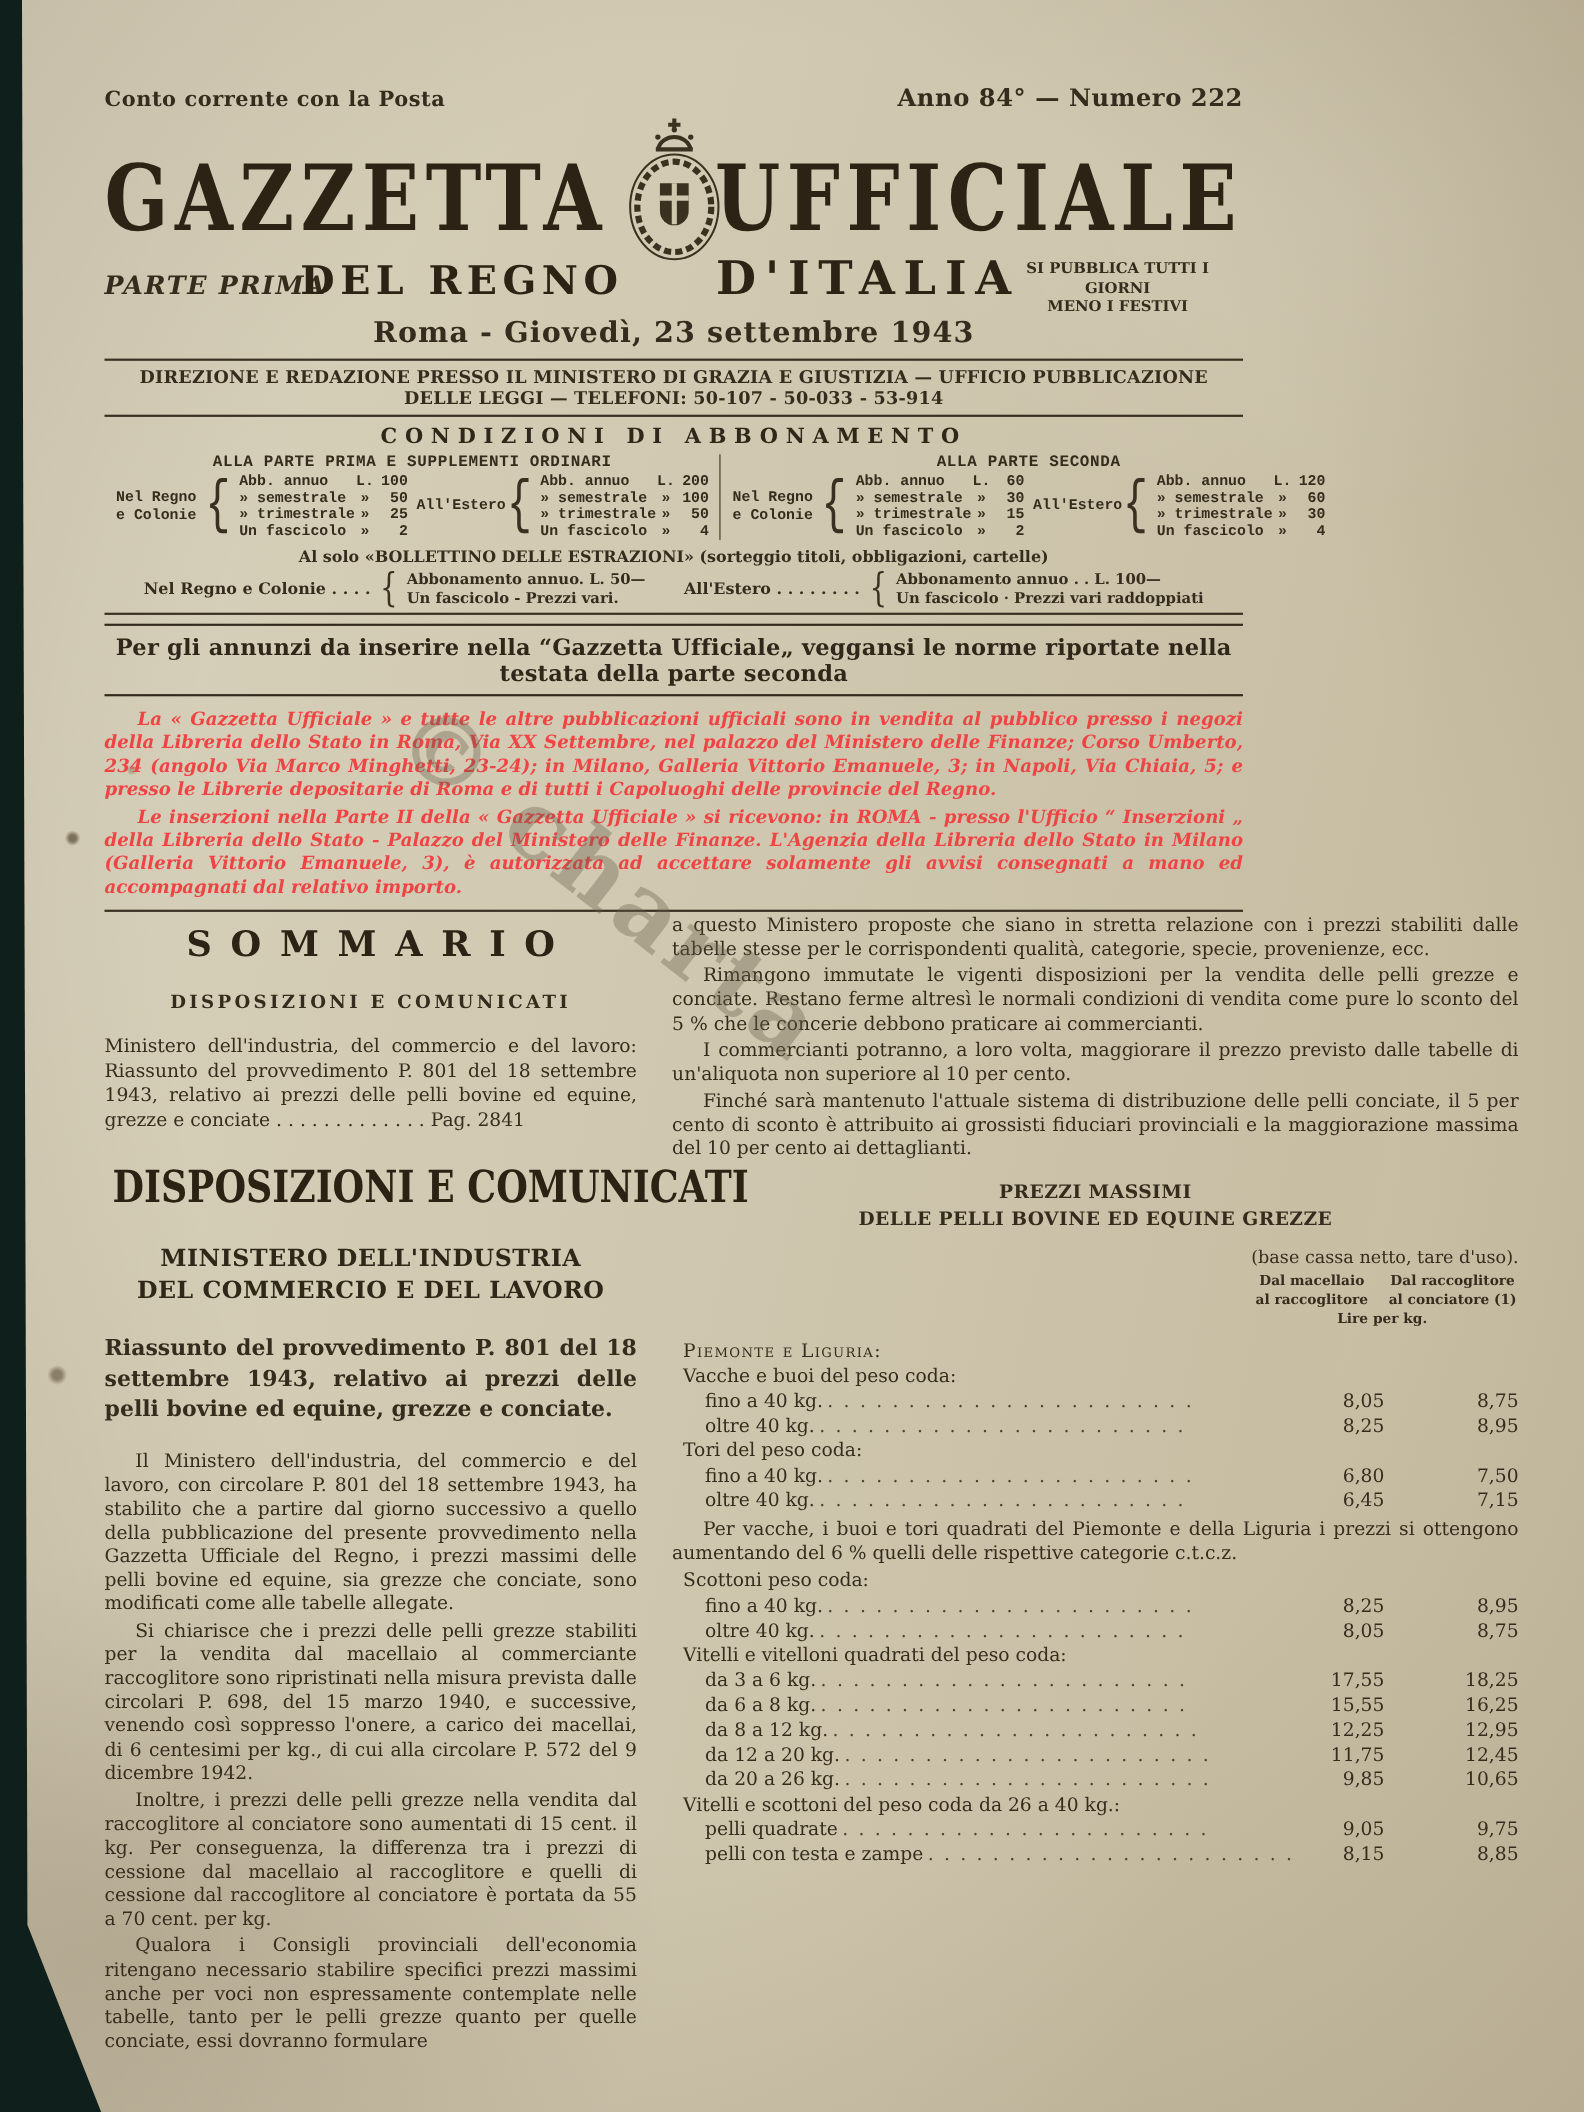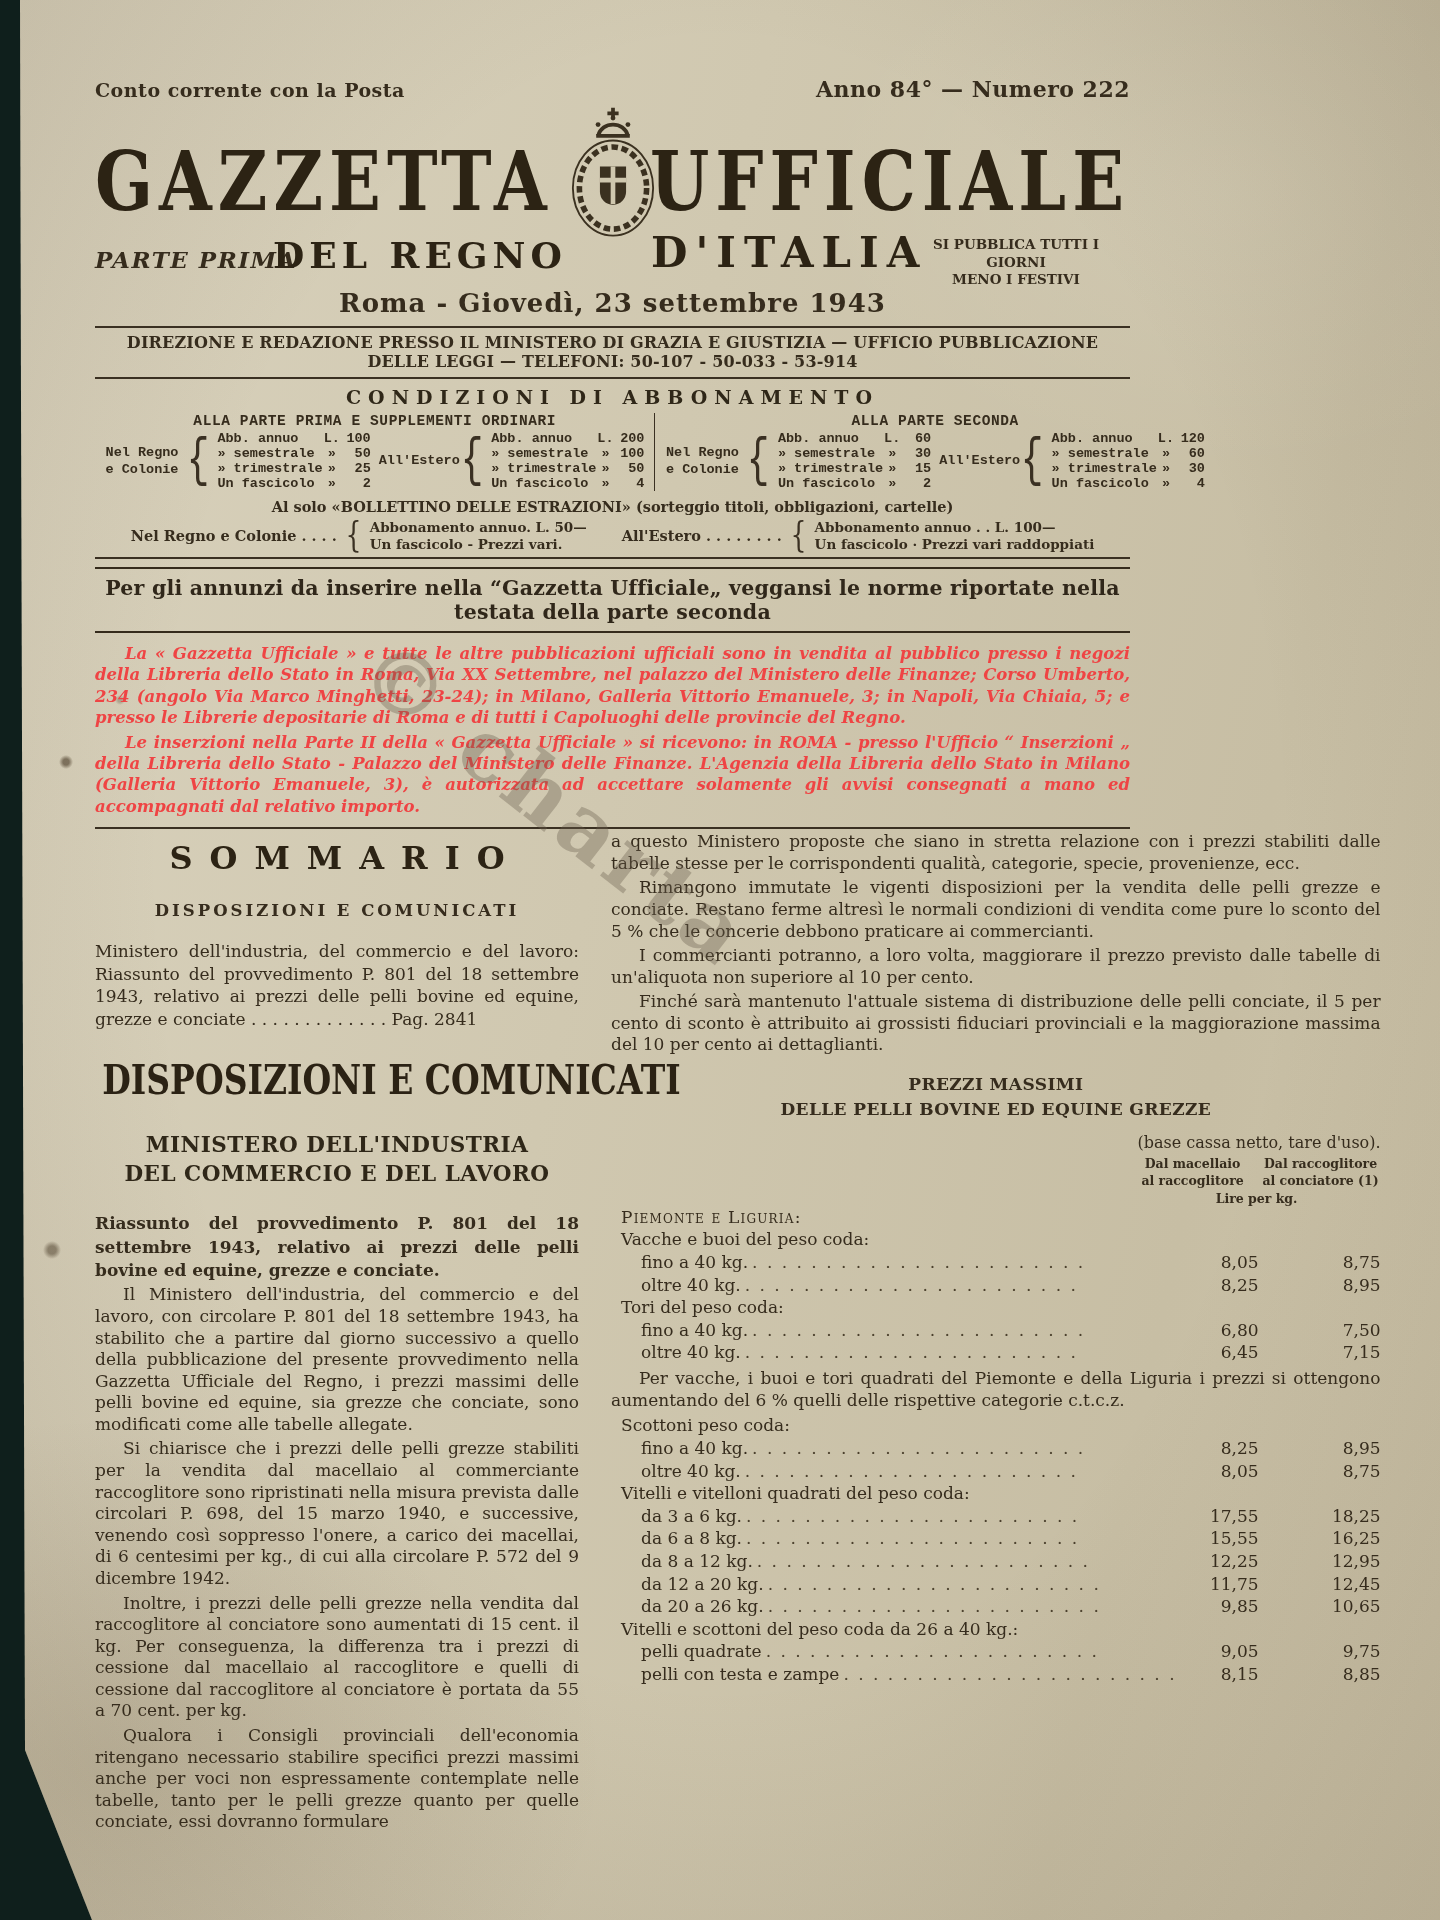--- a/index.html
+++ b/index.html
@@ -101,26 +101,26 @@
   .col-left { width:500px; padding-right:16px; }
   .col-divider { width:1.5px; background:#3a3022; }
   .col-right { flex:1; padding-left:16px; }
 
   .som-title { text-align:center; font-size:32px; font-weight:bold; letter-spacing:17px; text-indent:17px; margin:8px 0 24px; color:#2c2314; }
   .som-sub { text-align:center; font-size:16.5px; font-weight:bold; letter-spacing:3px; margin-bottom:20px; }
   .som-entry { font-size:17px; line-height:1.32; text-align:justify; margin-bottom:30px; }
 
   .disp-heading { text-align:center; font-size:34px; font-weight:bold; white-space:nowrap; transform:scale(.97,1.18); margin:14px 0 30px; color:#2b2214; }
   .ministry { text-align:center; font-size:21.5px; font-weight:bold; line-height:1.35; letter-spacing:.5px; margin-bottom:24px; color:#2f2718; }
-  .lead { font-size:17px; font-weight:bold; line-height:1.38; text-align:justify; margin-bottom:2px; }
+  .lead { font-size:20px; font-weight:bold; line-height:1.38; text-align:justify; margin-bottom:24px; }
 
   
   .pt-title { text-align:center; font-size:17px; font-weight:bold; line-height:1.45; letter-spacing:.4px; margin-top:16px; }
   .pt-basis { text-align:right; font-size:16px; margin:12px 0 4px; }
-  .pt-heads { display:flex; flex-direction:column; align-items:flex-end; margin-bottom:0; }
+  .pt-heads { display:flex; flex-direction:column; align-items:flex-end; margin-bottom:12px; }
   .pt-headcols { display:flex; gap:8px; }
   .pt-h { width:120px; text-align:center; font-size:12.5px; font-weight:bold; line-height:1.3; white-space:pre-line; }
   .pt-unit { width:248px; text-align:center; font-size:12.5px; font-weight:bold; margin-top:2px; }
   .pt-row { display:flex; font-size:17px; line-height:1.33; }
   .pt-group .pt-label { display:block; padding-left:36px; text-indent:-26px; }
   .pt-region .pt-label { font-variant:small-caps; letter-spacing:1.2px; }
   .pt-item .pt-label { padding-left:30px; white-space:nowrap; }
   .pt-dots { flex:1; overflow:hidden; white-space:nowrap; margin:0 4px; color:#4a3f2c; }
   .pt-dots::after { content:" .  .  .  .  .  .  .  .  .  .  .  .  .  .  .  .  .  .  .  .  .  .  ."; letter-spacing:2px; }
   .pt-p1 { width:78px; text-align:right; flex-shrink:0; }

